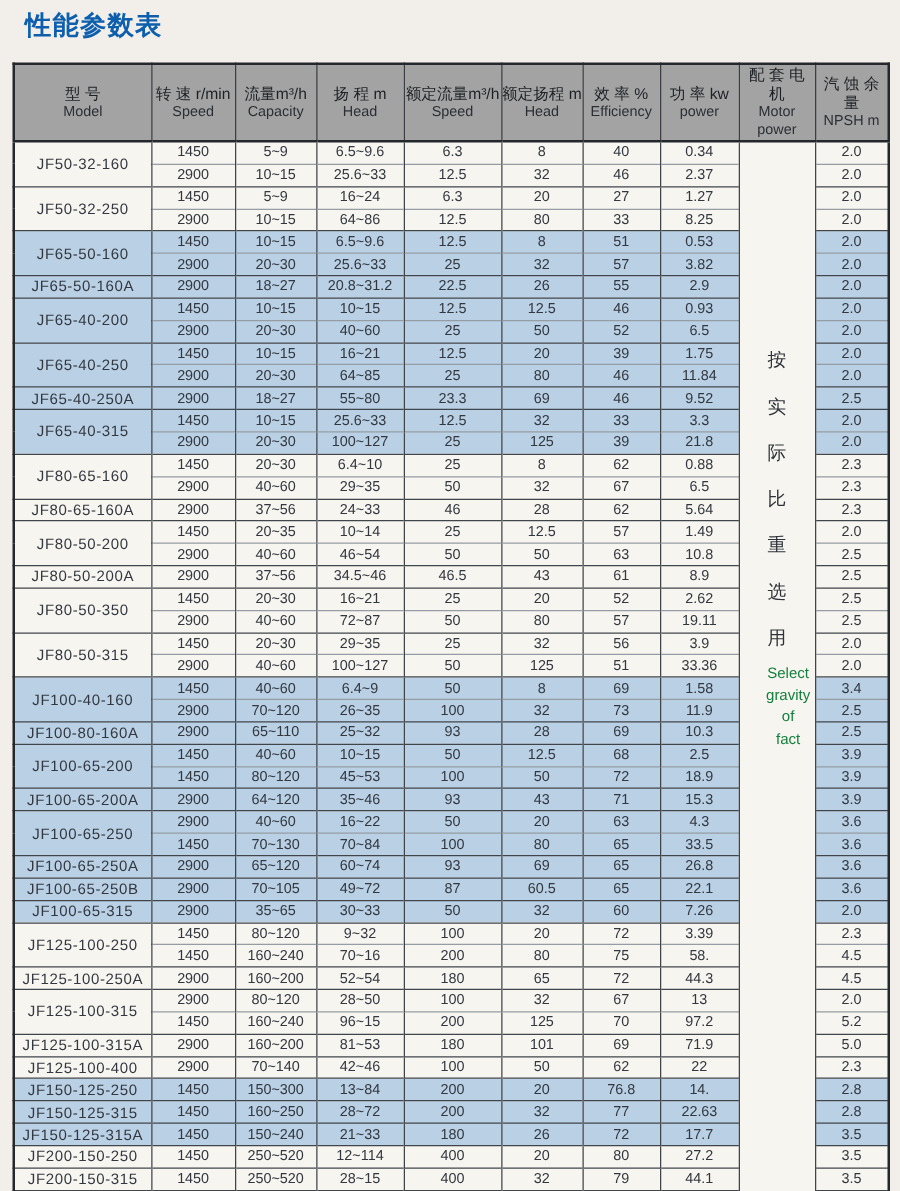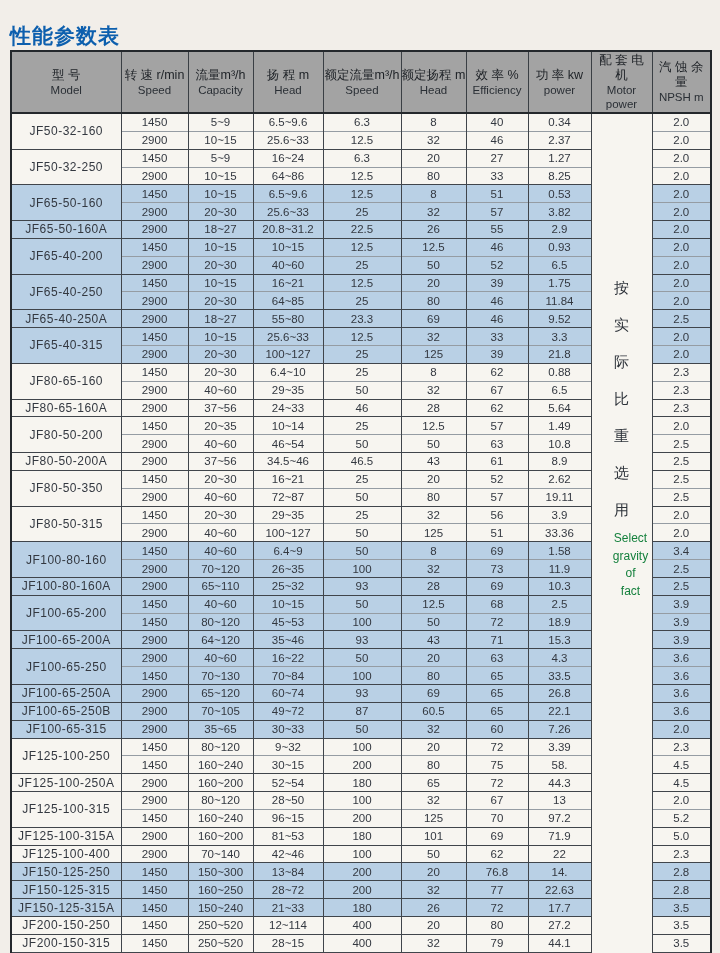--- a/index.html
+++ b/index.html
@@ -4,24 +4,23 @@
 <style>
   html,body{margin:0;padding:0;}
   body{
     width:720px;height:953px;
     background:#f2eee9;
     font-family:"Liberation Sans", sans-serif;
     position:relative;
     overflow:hidden;
   }
   .page-title{
-    position:absolute;top:6px;left:10px;
+    position:absolute;top:6px;left:20px;
     font-size:21px;font-weight:bold;color:#0d5fae;
     letter-spacing:1px;
-    margin-top:16px;
   }
   .table-wrap{position:absolute;top:50px;left:10px;}
   table{
     border-collapse:collapse;table-layout:fixed;width:700px;
     border:2px solid #24282c;
   }
   th{
     background:#a3a3a3;padding:1px 0;font-weight:normal;
     border:1px solid #3a3f44;border-bottom:2px solid #24282c;
     vertical-align:middle;
@@ -390,21 +389,21 @@
           <td>2900</td>
           <td>40~60</td>
           <td>100~127</td>
           <td>50</td>
           <td>125</td>
           <td>51</td>
           <td>33.36</td>
           <td>2.0</td>
         </tr>
         <tr class="blue group-start">
-          <td rowspan="2" class="model">JF100-80-160</td>
+          <td rowspan="2" class="model">JF100-40-160</td>
           <td>1450</td>
           <td>40~60</td>
           <td>6.4~9</td>
           <td>50</td>
           <td>8</td>
           <td>69</td>
           <td>1.58</td>
           <td>3.4</td>
         </tr>
         <tr class="blue">
@@ -521,21 +520,21 @@
           <td>9~32</td>
           <td>100</td>
           <td>20</td>
           <td>72</td>
           <td>3.39</td>
           <td>2.3</td>
         </tr>
         <tr class="white">
           <td>1450</td>
           <td>160~240</td>
-          <td>30~15</td>
+          <td>70~16</td>
           <td>200</td>
           <td>80</td>
           <td>75</td>
           <td>58.</td>
           <td>4.5</td>
         </tr>
         <tr class="white group-start">
           <td rowspan="1" class="model">JF125-100-250A</td>
           <td>2900</td>
           <td>160~200</td>

